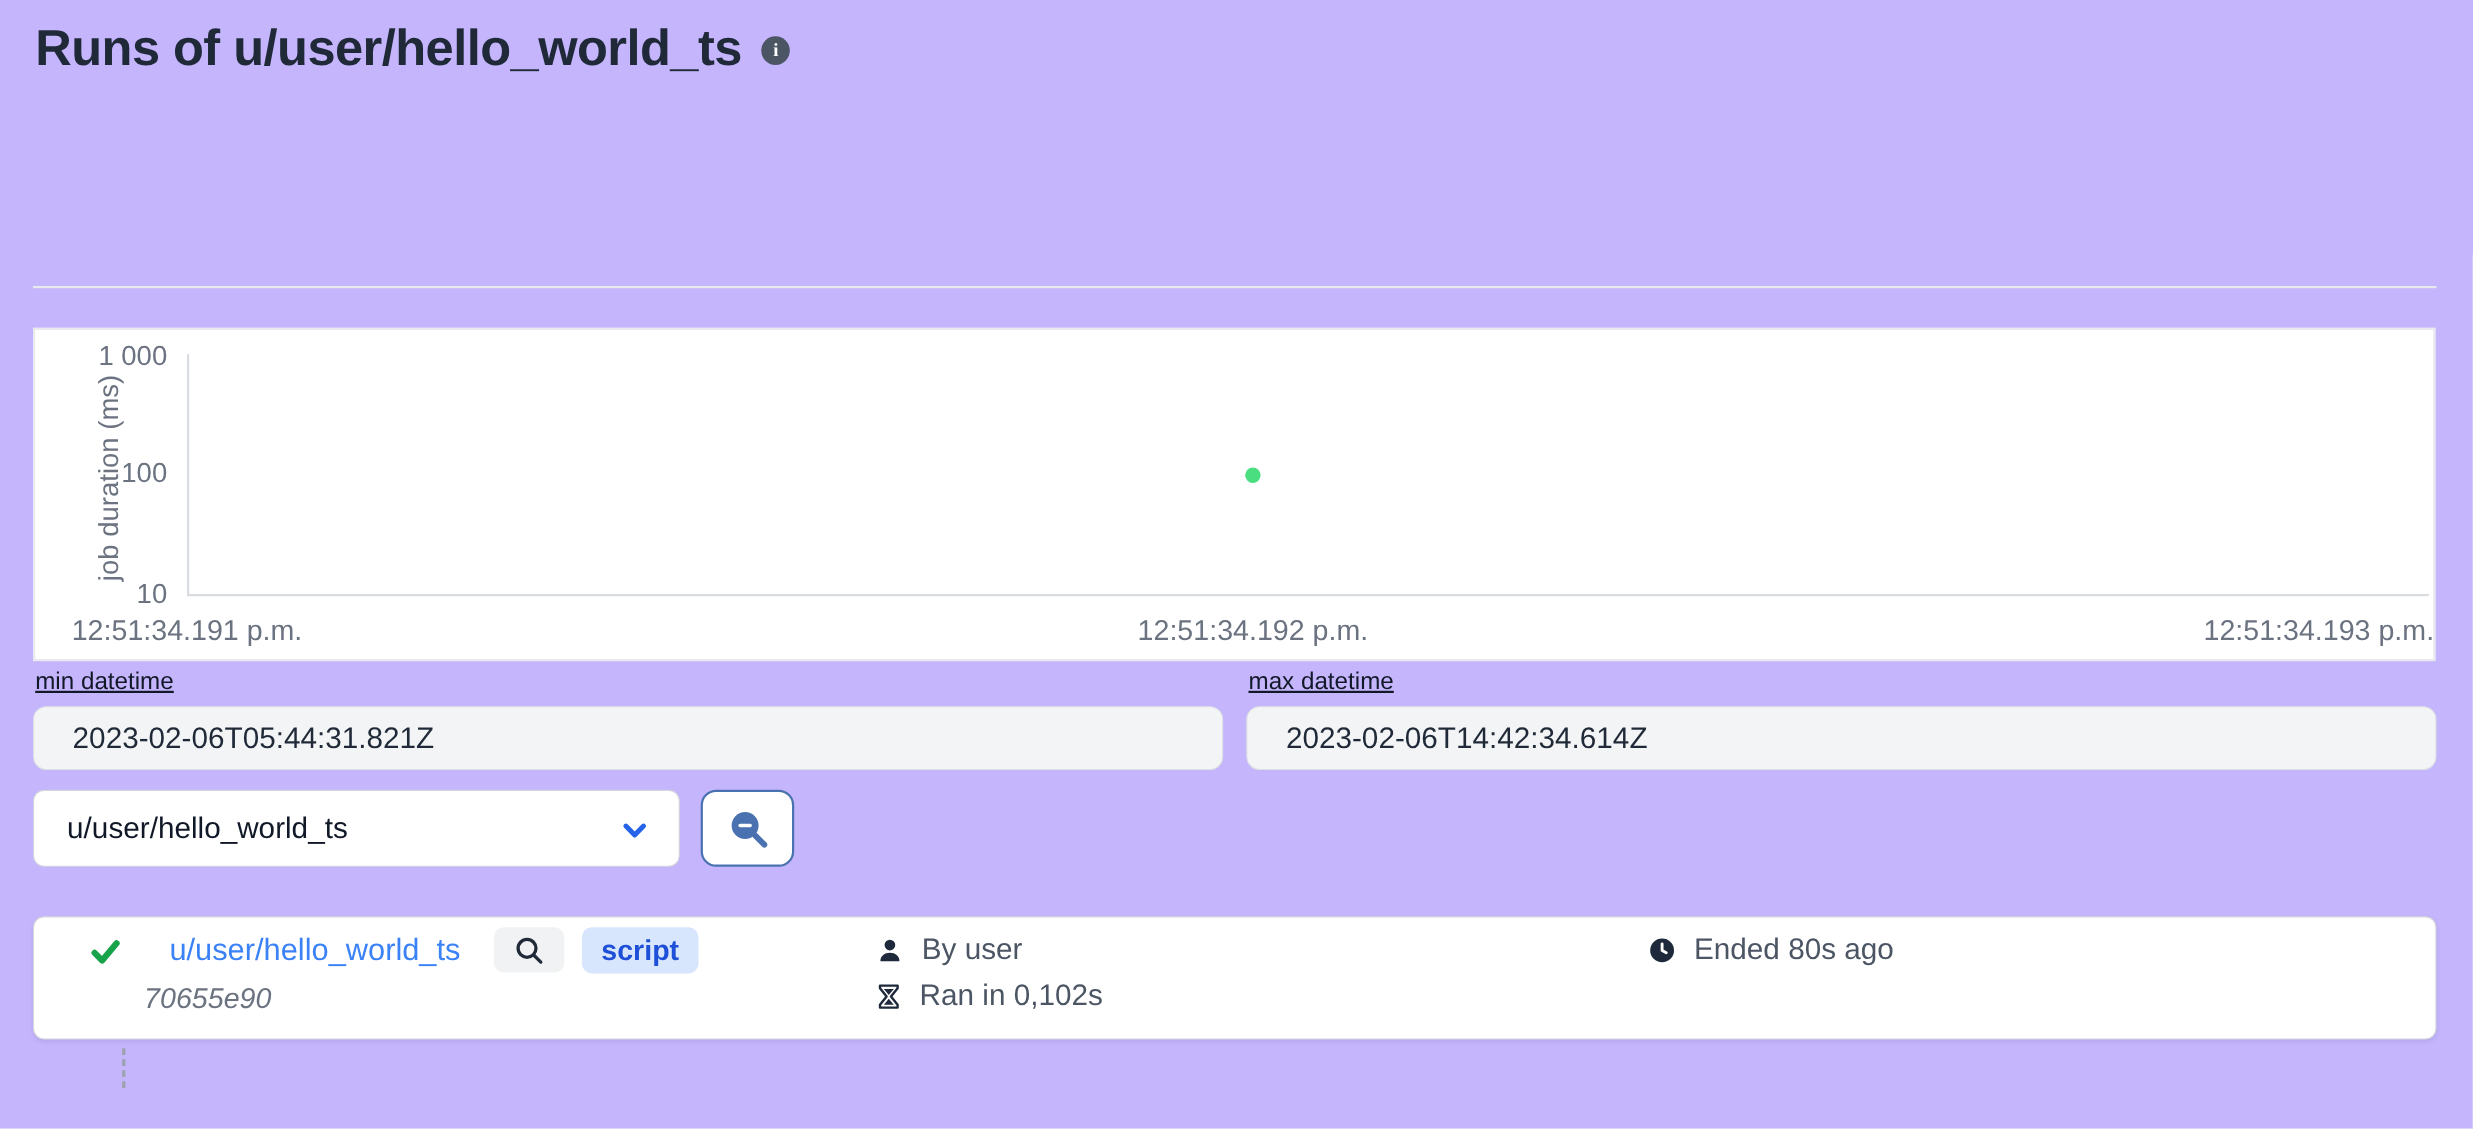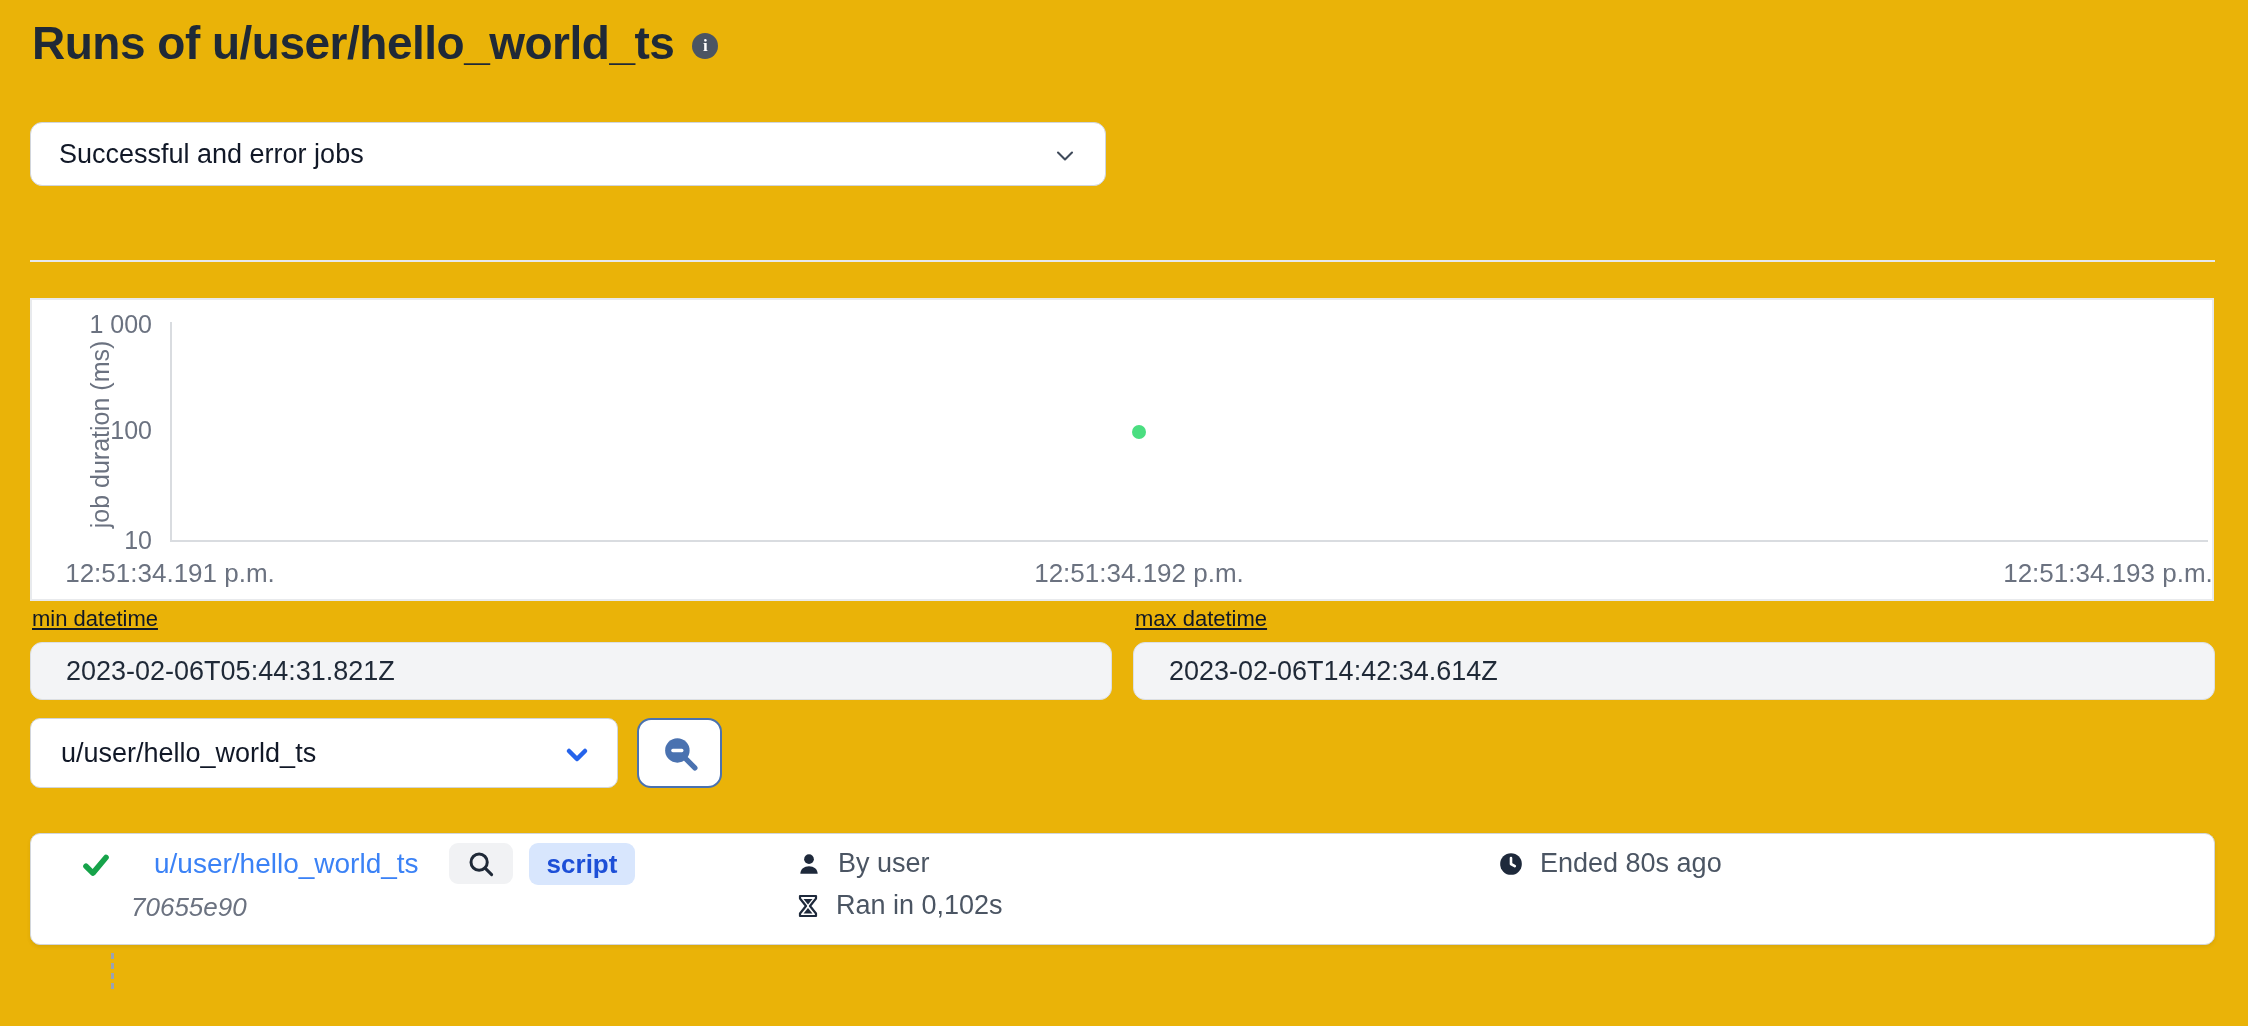--- a/index.html
+++ b/index.html
@@ -1,17 +1,17 @@
 <!DOCTYPE html>
 <html><head>
 <meta charset="utf-8">
 <style>
   * { box-sizing: border-box; margin: 0; padding: 0; }
   body { background: #ffffff; font-family: "Liberation Sans", sans-serif; }
-  .screen { position: relative; width: 2248px; height: 1026px; background: #eab308; overflow: hidden; color: #1f2937; }
+  .screen { position: relative; width: 2248px; height: 1026px; background: #c4b5fd; overflow: hidden; color: #1f2937; }
 
   
   .page-title { position: absolute; left: 32px; top: 16px; display: flex; align-items: center; gap: 18px; }
   .page-title h1 { font-size: 46px; font-weight: 700; color: #1f2937; letter-spacing: -0.5px; }
   .info-circle { width: 26px; height: 26px; border-radius: 50%; background: #4b5563; color: #fff;
     font-size: 17px; font-weight: 700; display: flex; align-items: center; justify-content: center;
     font-family: "Liberation Serif", serif; margin-top: 6px; }
 
   
   .select-box { position: absolute; top: 122px; height: 64px; border: 1.5px solid #d1d5db; border-radius: 12px;
@@ -76,26 +76,20 @@
 </head>
 <body>
 
 <div class="screen">
 
   <div class="page-title">
     <h1>Runs of u/user/hello_world_ts</h1>
     <span class="info-circle">i</span>
   </div>
 
-  <div class="select-box" id="status-select">
-    <span>Successful and error jobs</span>
-    <svg class="chev" width="28" height="28" viewBox="0 0 24 24" fill="none" stroke="#3f4a5a" stroke-width="1.8" stroke-linecap="round" stroke-linejoin="round">
-        <polyline points="6 9 12 15 18 9"></polyline>
-      </svg>
-  </div>
 
   <div class="tabs-divider"></div>
 
   <div class="chart-card">
     <div class="y-axis-title">job duration (ms)</div>
     <div class="ytick" style="top: 10px;">1 000</div>
     <div class="ytick" style="top: 116px;">100</div>
     <div class="ytick" style="top: 226px;">10</div>
     <div class="axis-v"></div>
     <div class="axis-h"></div>

